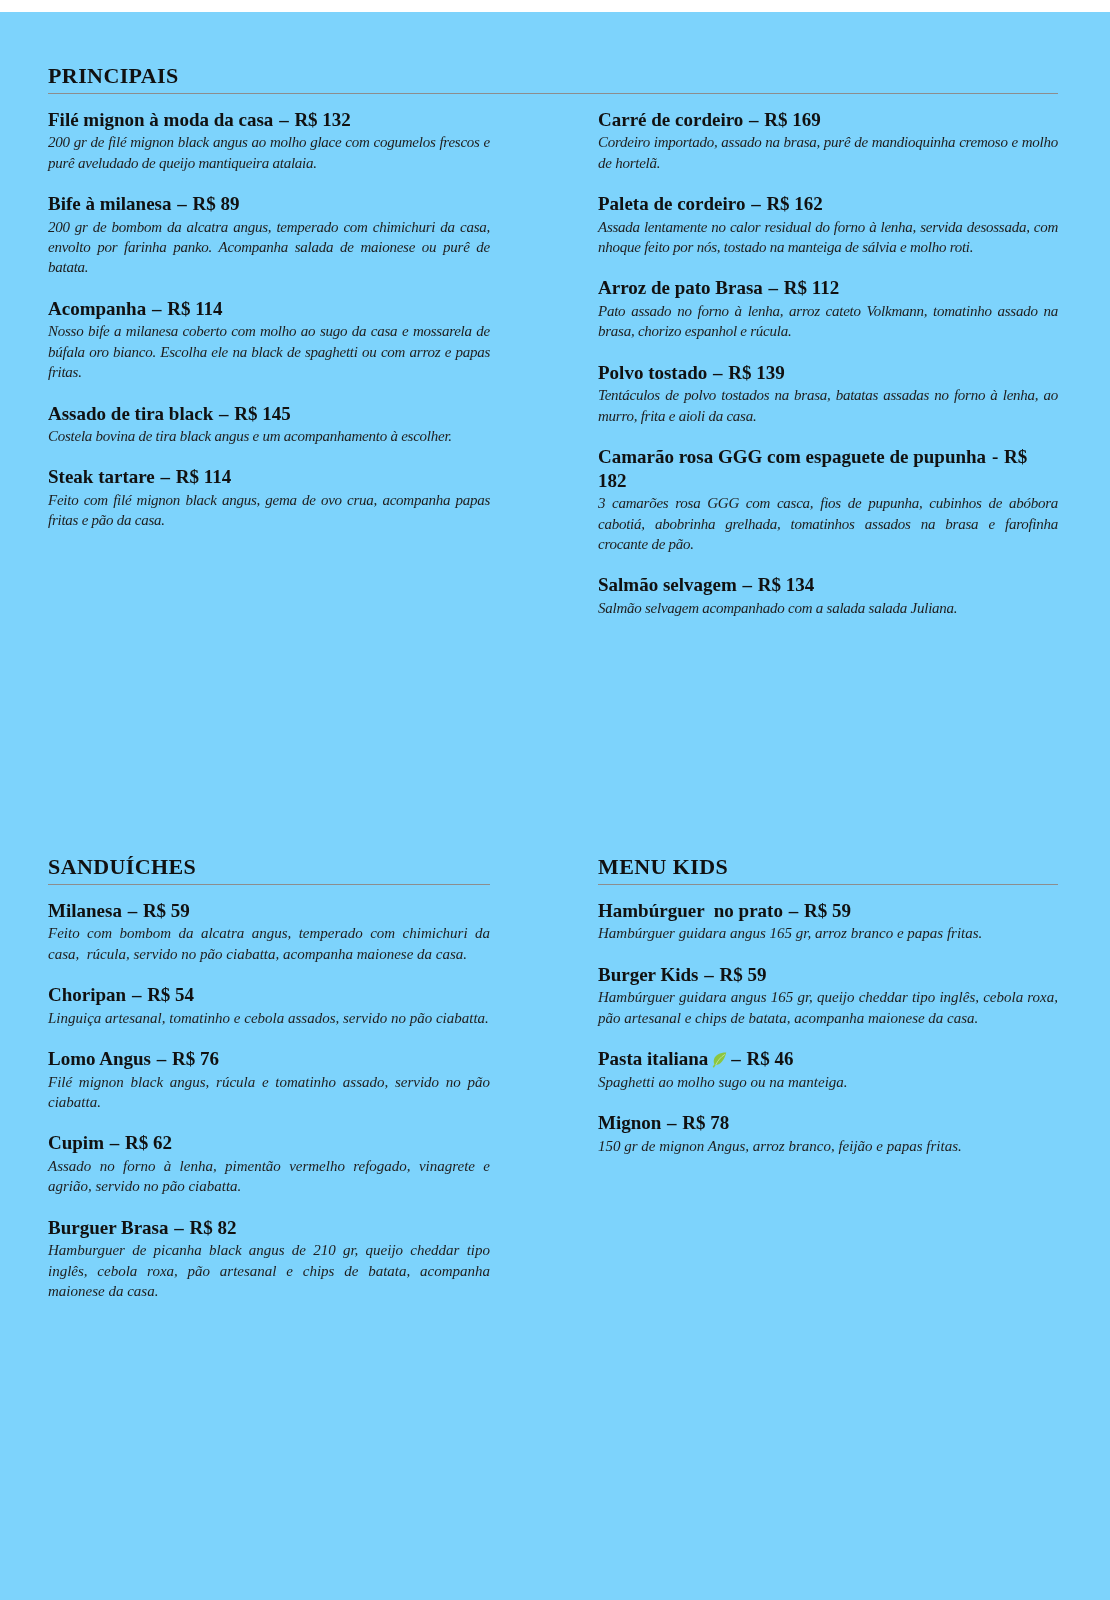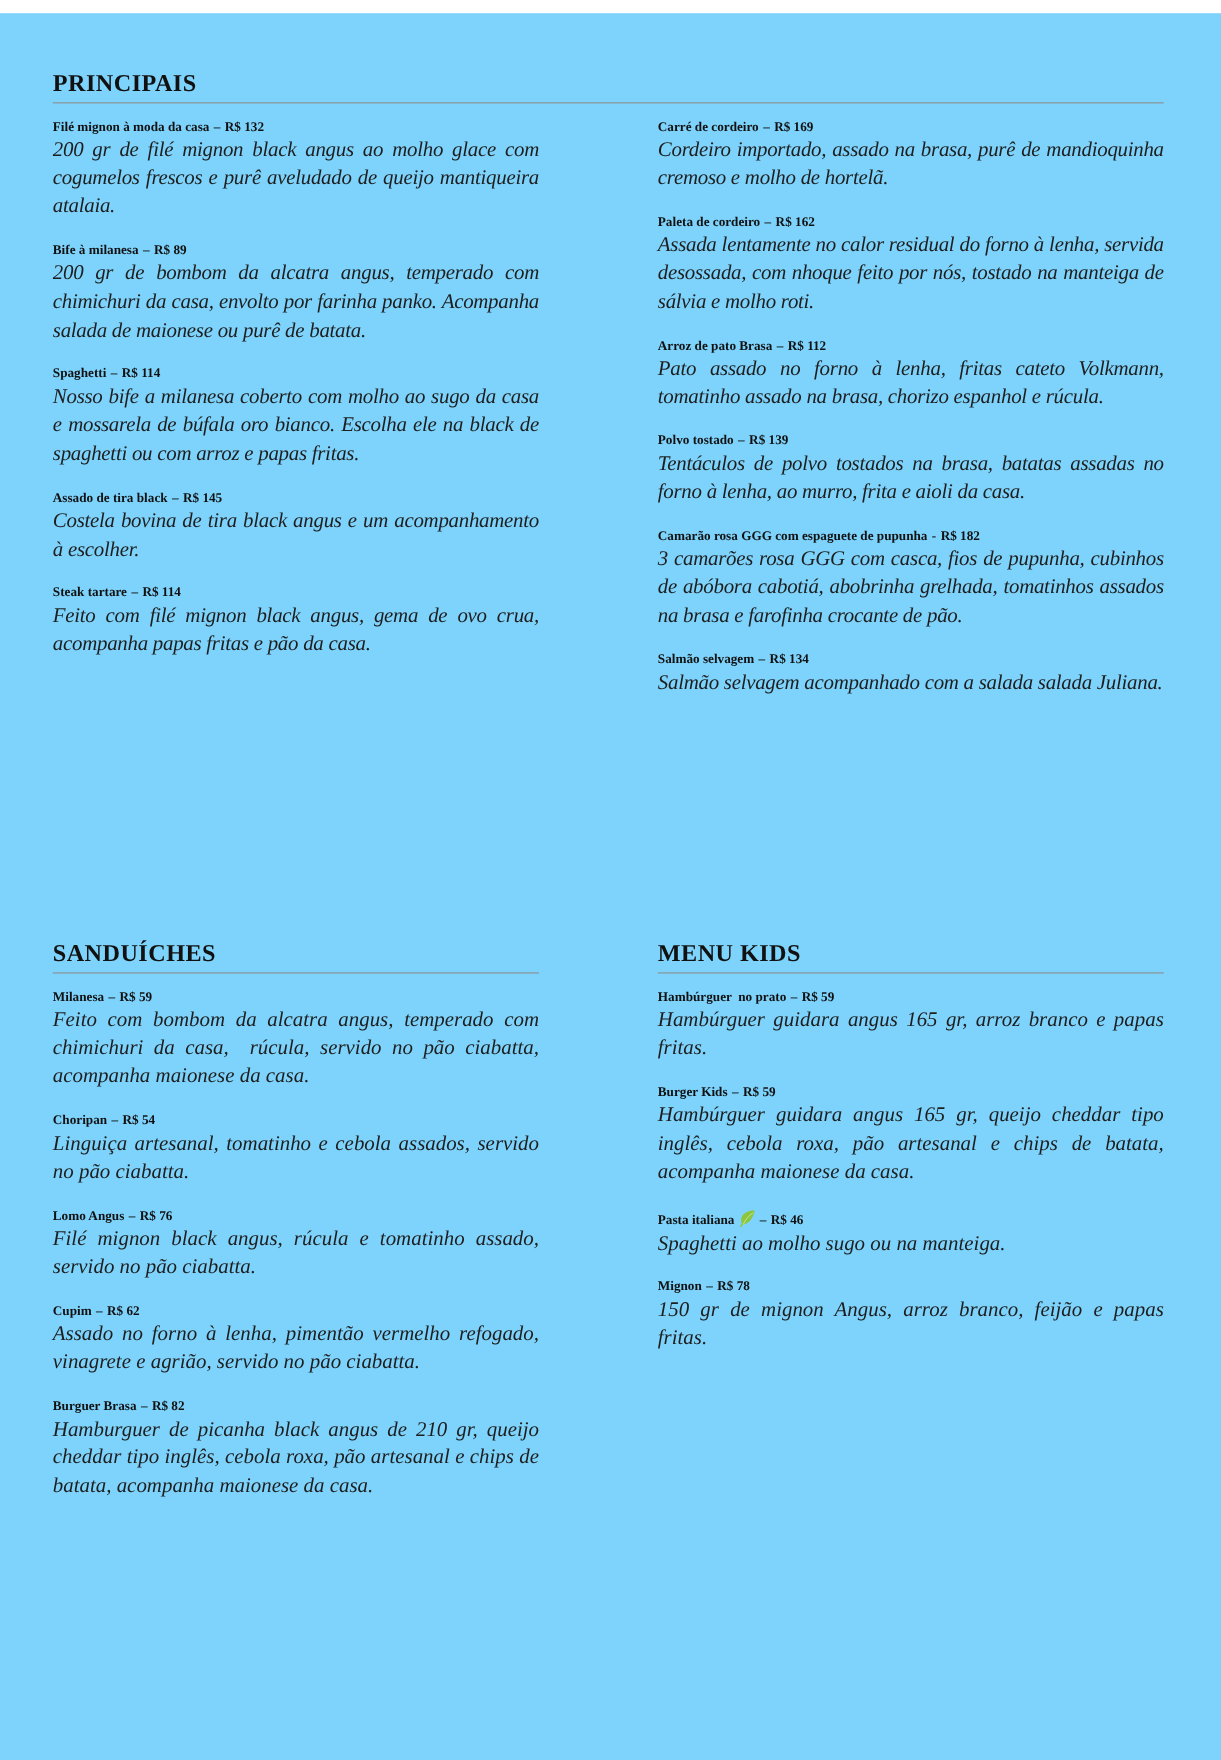--- a/index.html
+++ b/index.html
@@ -58,36 +58,36 @@
   .col { width: 442px; flex: 0 0 442px; }
   .col.col-right { width: 460px; flex: 0 0 460px; }
 
   
   .item { margin: 0 0 19px 0; }
   .item:last-child { margin-bottom: 0; }
 
   .item-title {
     font-family: "Liberation Serif", "DejaVu Serif", serif;
     font-weight: bold;
-    font-size: 12px;
+    font-size: 19px;
     line-height: 1.24;
     color: #111111;
     margin: 0 0 1px 0;
     white-space: pre-wrap;
   }
   .item-title .sep {
     font-weight: bold;
     padding: 0 1px;
   }
   .item-title .price { font-weight: bold; }
 
   .item-desc {
     font-family: "Liberation Serif", "DejaVu Serif", serif;
     font-style: italic;
-    font-size: 19px;
+    font-size: 15px;
     line-height: 1.36;
     color: #1e1e1e;
     margin: 0;
     text-align: justify;
     text-justify: inter-word;
     white-space: pre-wrap;
   }
   .item-desc.tight { letter-spacing: -0.25px; }
 
   
@@ -111,21 +111,21 @@
       <div class="col" id="principais-left">
           <div class="item">
             <div class="item-title"><span>Filé mignon à moda da casa</span> <span class="sep">–</span> <span class="price">R$ 132</span></div>
             <div class="item-desc tight">200 gr de filé mignon black angus ao molho glace com cogumelos frescos e purê aveludado de queijo mantiqueira atalaia.</div>
           </div>
           <div class="item">
             <div class="item-title"><span>Bife à milanesa</span> <span class="sep">–</span> <span class="price">R$ 89</span></div>
             <div class="item-desc tight">200 gr de bombom da alcatra angus, temperado com chimichuri da casa, envolto por farinha panko. Acompanha salada de maionese ou purê de batata.</div>
           </div>
           <div class="item">
-            <div class="item-title"><span>Spaghetti</span> <span class="sep">–</span> <span class="price">R$ 114</span></div>
+            <div class="item-title"><span>Acompanha</span> <span class="sep">–</span> <span class="price">R$ 114</span></div>
             <div class="item-desc tight">Nosso bife a milanesa coberto com molho ao sugo da casa e mossarela de búfala oro bianco. Escolha ele na black de spaghetti ou com arroz e papas fritas.</div>
           </div>
           <div class="item">
             <div class="item-title"><span>Assado de tira black</span> <span class="sep">–</span> <span class="price">R$ 145</span></div>
             <div class="item-desc tight">Costela bovina de tira black angus e um acompanhamento à escolher.</div>
           </div>
           <div class="item">
             <div class="item-title"><span>Steak tartare</span> <span class="sep">–</span> <span class="price">R$ 114</span></div>
             <div class="item-desc tight">Feito com filé mignon black angus, gema de ovo crua, acompanha papas fritas e pão da casa.</div>
           </div>
@@ -134,21 +134,21 @@
           <div class="item">
             <div class="item-title"><span>Carré de cordeiro</span> <span class="sep">–</span> <span class="price">R$ 169</span></div>
             <div class="item-desc tight">Cordeiro importado, assado na brasa, purê de mandioquinha cremoso e molho de hortelã.</div>
           </div>
           <div class="item">
             <div class="item-title"><span>Paleta de cordeiro</span> <span class="sep">–</span> <span class="price">R$ 162</span></div>
             <div class="item-desc tight">Assada lentamente no calor residual do forno à lenha, servida desossada, com nhoque feito por nós, tostado na manteiga de sálvia e molho roti.</div>
           </div>
           <div class="item">
             <div class="item-title"><span>Arroz de pato Brasa</span> <span class="sep">–</span> <span class="price">R$ 112</span></div>
-            <div class="item-desc tight">Pato assado no forno à lenha, fritas cateto Volkmann, tomatinho assado na brasa, chorizo espanhol e rúcula.</div>
+            <div class="item-desc tight">Pato assado no forno à lenha, arroz cateto Volkmann, tomatinho assado na brasa, chorizo espanhol e rúcula.</div>
           </div>
           <div class="item">
             <div class="item-title"><span>Polvo tostado</span> <span class="sep">–</span> <span class="price">R$ 139</span></div>
             <div class="item-desc tight">Tentáculos de polvo tostados na brasa, batatas assadas no forno à lenha, ao murro, frita e aioli da casa.</div>
           </div>
           <div class="item">
             <div class="item-title"><span>Camarão rosa GGG com espaguete de pupunha</span> <span class="sep">-</span> <span class="price">R$ 182</span></div>
             <div class="item-desc tight">3 camarões rosa GGG com casca, fios de pupunha, cubinhos de abóbora cabotiá, abobrinha grelhada, tomatinhos assados na brasa e farofinha crocante de pão.</div>
           </div>
           <div class="item">

